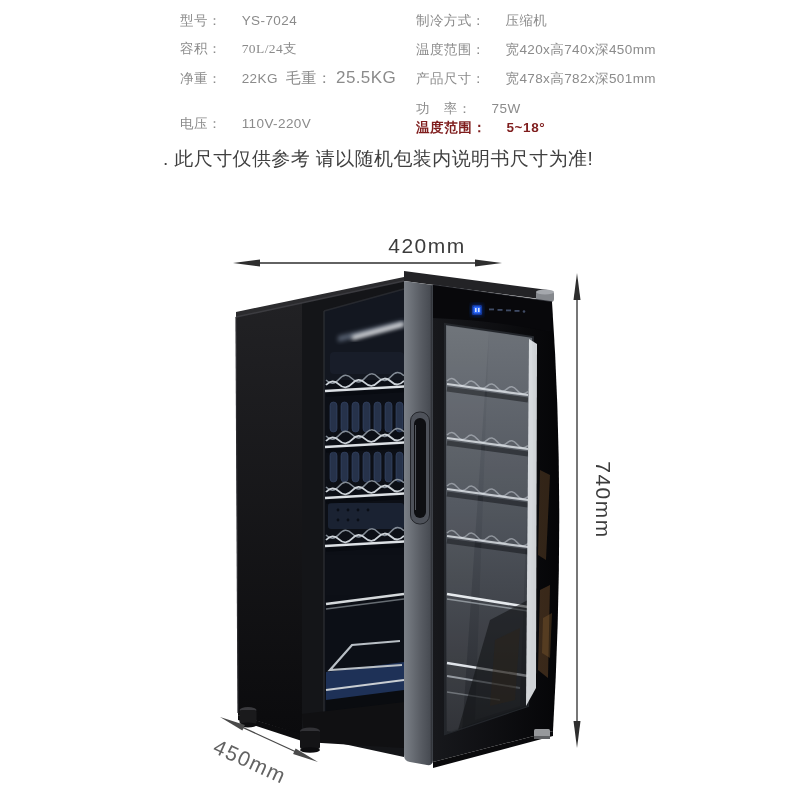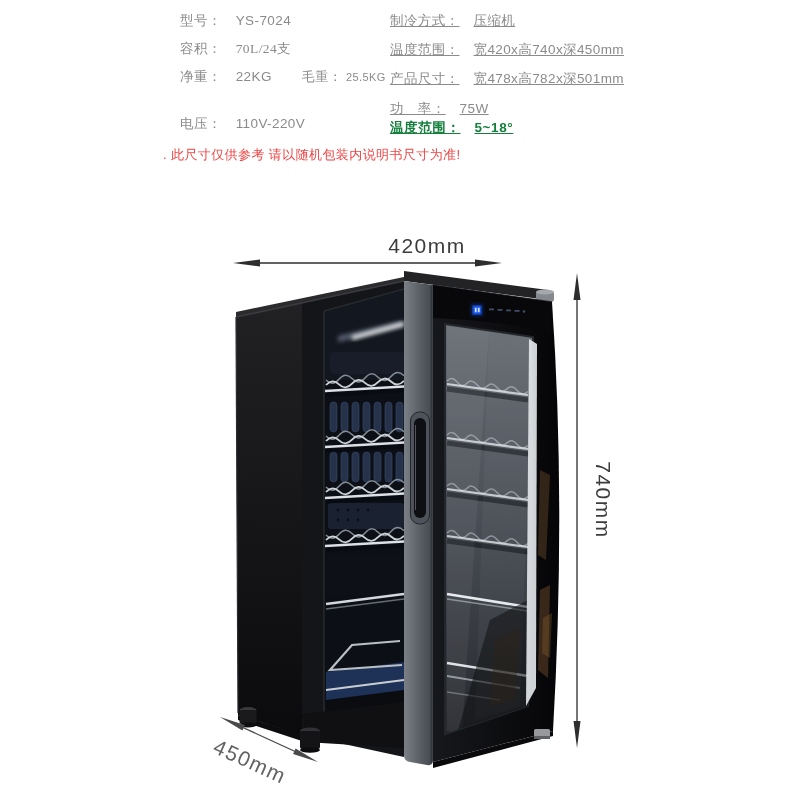--- a/index.html
+++ b/index.html
@@ -6,31 +6,31 @@
   body{
     width:800px;height:800px;position:relative;overflow:hidden;
     background:#ffffff;
     font-family:"Liberation Sans", sans-serif;
   }
   
   .spec-row{
     position:absolute;font-size:13.5px;color:#8b8b8b;
     white-space:nowrap;letter-spacing:.4px;
   }
-  .spec-row .val{margin-left:14px;}
-  .spec-row .sub{font-size:13px;margin-left:30px;}
-  .spec-row .subval{font-size:11px;margin-left:4px;}
+  .spec-row .val{margin-left:20px;}
+  .spec-row .sub{font-size:15px;margin-left:8px;}
+  .spec-row .subval{font-size:17px;margin-left:4px;}
   .col-l{left:180px;}
-  .col-r{left:390px;text-decoration:underline;}
+  .col-r{left:416px;}
   .r1{top:12px;} .r2{top:40px;font-family:Liberation Serif, serif;} .r3{top:68px;} .r4{top:115px;}
   .q1{top:12px;} .q2{top:41px;} .q3{top:70px;} .q4{top:100px;}
-  .q5{top:119px;color:#15803d;font-weight:600;letter-spacing:.6px;}
+  .q5{top:119px;color:#7f1d1d;font-weight:600;letter-spacing:.6px;}
   .disclaimer{
     position:absolute;left:163px;top:146px;
-    font-size:13px;color:#ef4444;letter-spacing:.4px;white-space:nowrap;
+    font-size:19px;color:#404040;letter-spacing:.4px;white-space:nowrap;
   }
   
   .figure{position:absolute;left:0;top:0;width:800px;height:800px;}
   svg text{font-family:"Liberation Sans", sans-serif;}
   .dim-label{fill:#3c3c3c;font-size:21px;letter-spacing:1.5px;}
   .dim-label-depth{fill:#636363;font-size:21px;letter-spacing:1.5px;}
 </style>
 </head>
 <body>
 

